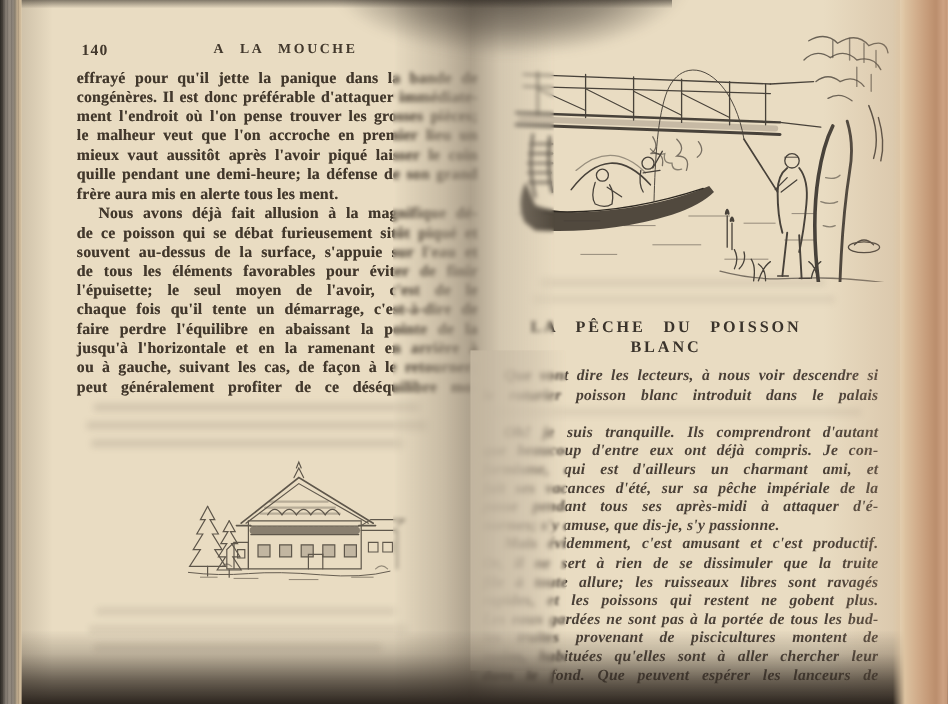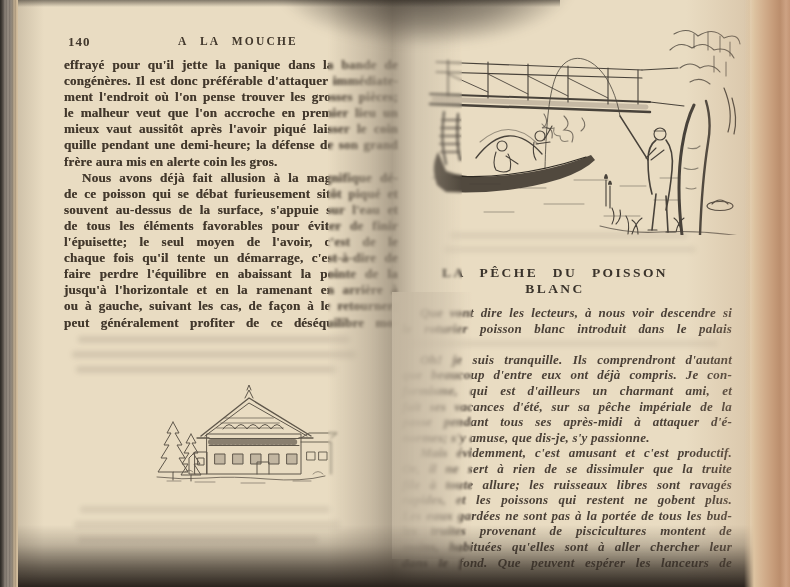--- a/index.html
+++ b/index.html
@@ -69,21 +69,21 @@
     <span class="abs" id="lp-runtitle">A LA MOUCHE</span>
   </div>
 
   <div class="abs ink" id="lp-text">
     <div class="ln">effrayé pour qu'il jette la panique dans la bande de</div>
     <div class="ln">congénères. Il est donc préférable d'attaquer immédiate-</div>
     <div class="ln">ment l'endroit où l'on pense trouver les grosses pièces;</div>
     <div class="ln">le malheur veut que l'on accroche en premier lieu un</div>
     <div class="ln">mieux vaut aussitôt après l'avoir piqué laisser le coin</div>
     <div class="ln">quille pendant une demi-heure; la défense de son grand</div>
-    <div class="ln last">frère aura mis en alerte coin les gros.</div>
+    <div class="ln last">frère aura mis en alerte tous les ment.</div>
     <div class="ln indent">Nous avons déjà fait allusion à la magnifique dé-</div>
     <div class="ln">de ce poisson qui se débat furieusement sitôt piqué et</div>
     <div class="ln">souvent au-dessus de la surface, s'appuie sur l'eau et</div>
     <div class="ln">de tous les éléments favorables pour éviter de finir</div>
     <div class="ln">l'épuisette; le seul moyen de l'avoir, c'est de le</div>
     <div class="ln">chaque fois qu'il tente un démarrage, c'est-à-dire de</div>
     <div class="ln">faire perdre l'équilibre en abaissant la pointe de la</div>
     <div class="ln">jusqu'à l'horizontale et en la ramenant en arrière à</div>
     <div class="ln">ou à gauche, suivant les cas, de façon à le retourner;</div>
     <div class="ln">peut généralement profiter de ce déséquilibre mo-</div>

